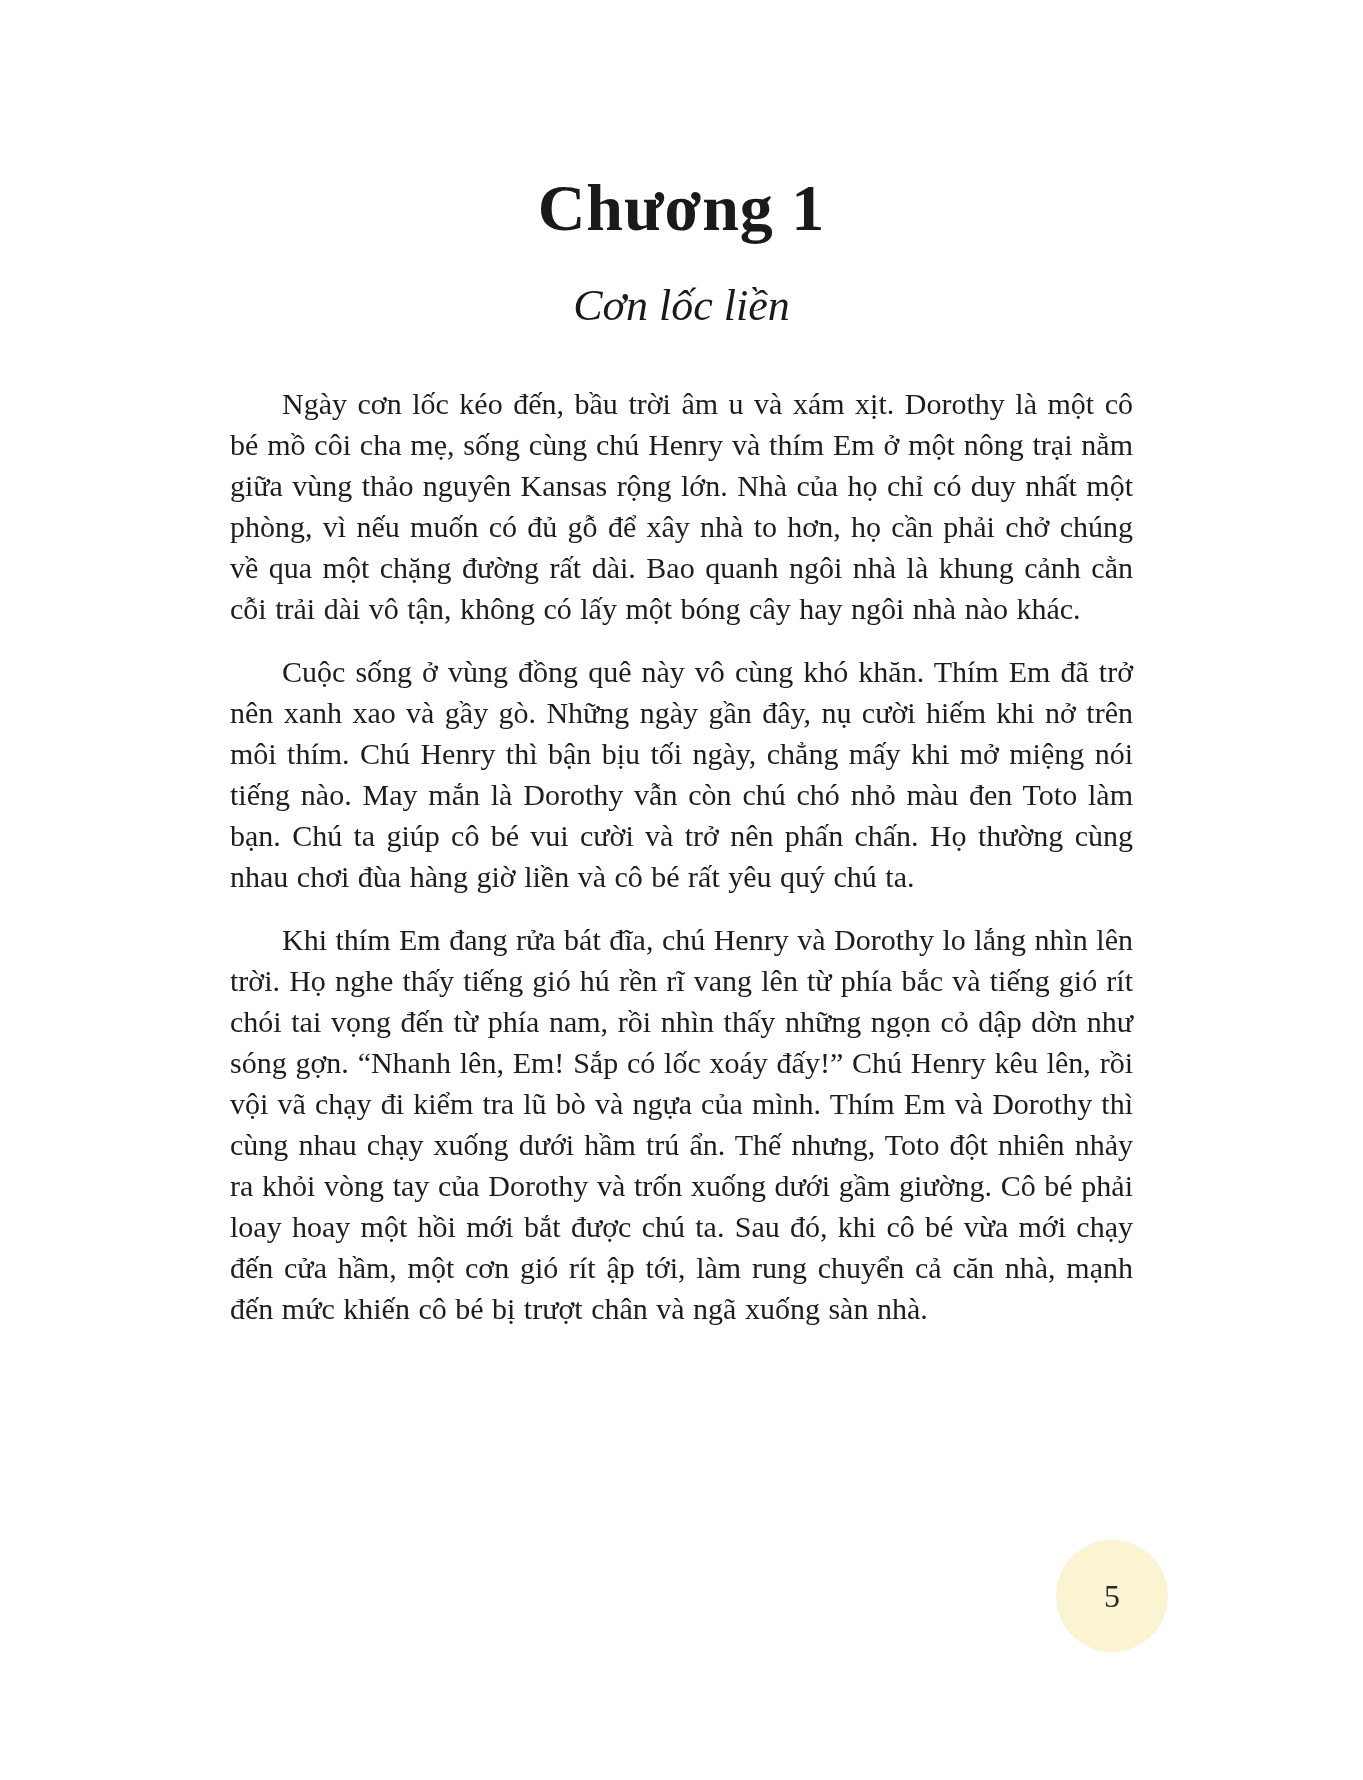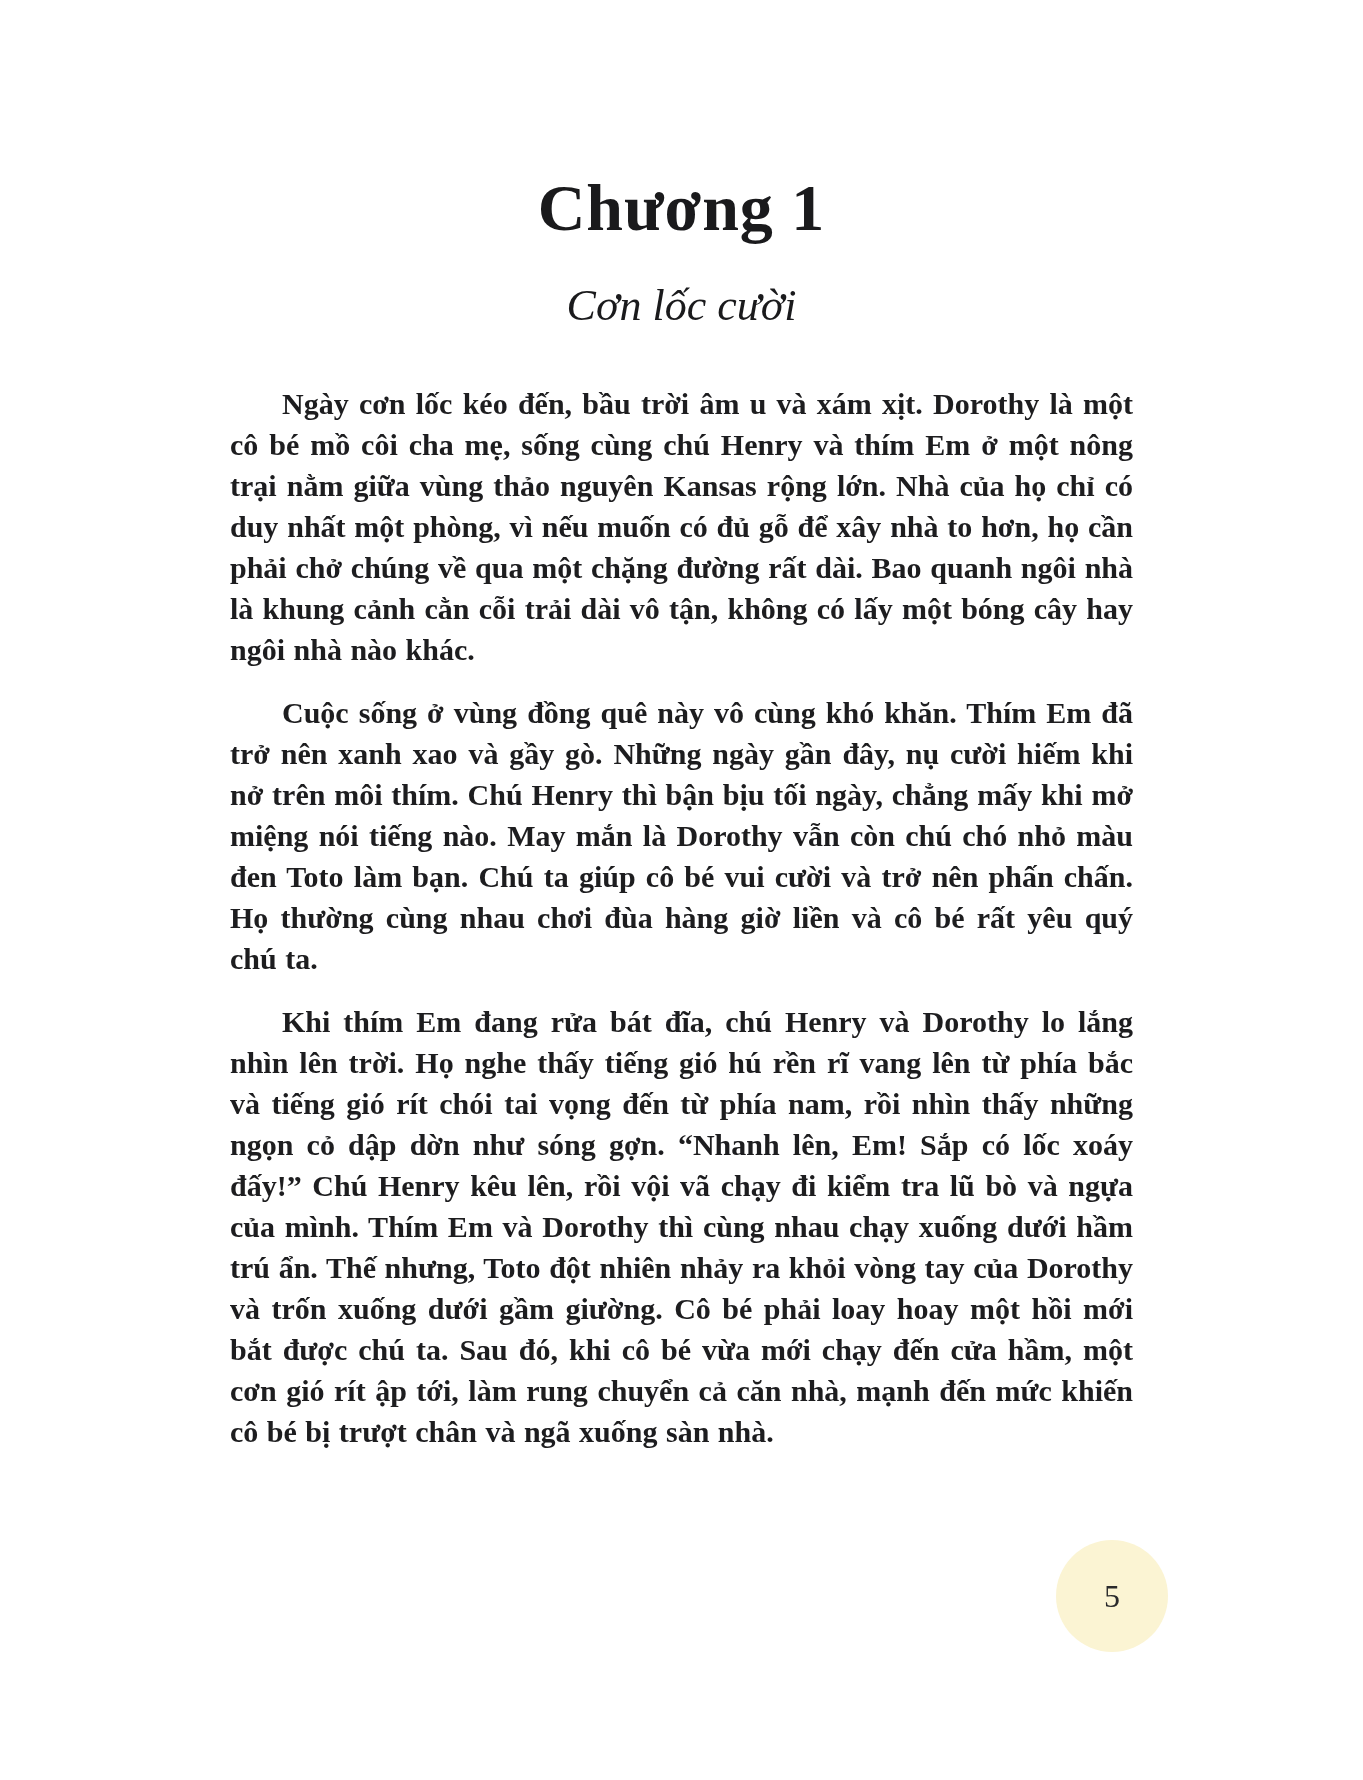--- a/index.html
+++ b/index.html
@@ -42,21 +42,20 @@
     font-size: 30px;
     line-height: 41px;
     text-align: justify;
     color: #1d1d1f;
   }
 
   .body-text p {
     text-indent: 52px;
     margin-bottom: 22px;
     word-spacing: 1px;
-    font-weight: bold;
   }
 
   .page-number-blob {
     position: absolute;
     right: 195px;
     bottom: 128px;
     width: 112px;
     height: 112px;
     border-radius: 50%;
     background: #fbf4d3;
@@ -71,21 +70,21 @@
     color: #2a2a2c;
   }
 </style>
 </head>
 <body>
 
 <div class="page">
 
   <h1 class="chapter-title">Chương 1</h1>
 
-  <h2 class="chapter-subtitle">Cơn lốc cười</h2>
+  <h2 class="chapter-subtitle">Cơn lốc liền</h2>
 
   <div class="body-text">
     <p>Ngày cơn lốc kéo đến, bầu trời âm u và xám xịt. Dorothy là một cô bé mồ côi cha mẹ, sống cùng chú Henry và thím Em ở một nông trại nằm giữa vùng thảo nguyên Kansas rộng lớn. Nhà của họ chỉ có duy nhất một phòng, vì nếu muốn có đủ gỗ để xây nhà to hơn, họ cần phải chở chúng về qua một chặng đường rất dài. Bao quanh ngôi nhà là khung cảnh cằn cỗi trải dài vô tận, không có lấy một bóng cây hay ngôi nhà nào khác.</p>
     <p>Cuộc sống ở vùng đồng quê này vô cùng khó khăn. Thím Em đã trở nên xanh xao và gầy gò. Những ngày gần đây, nụ cười hiếm khi nở trên môi thím. Chú Henry thì bận bịu tối ngày, chẳng mấy khi mở miệng nói tiếng nào. May mắn là Dorothy vẫn còn chú chó nhỏ màu đen Toto làm bạn. Chú ta giúp cô bé vui cười và trở nên phấn chấn. Họ thường cùng nhau chơi đùa hàng giờ liền và cô bé rất yêu quý chú ta.</p>
     <p>Khi thím Em đang rửa bát đĩa, chú Henry và Dorothy lo lắng nhìn lên trời. Họ nghe thấy tiếng gió hú rền rĩ vang lên từ phía bắc và tiếng gió rít chói tai vọng đến từ phía nam, rồi nhìn thấy những ngọn cỏ dập dờn như sóng gợn. “Nhanh lên, Em! Sắp có lốc xoáy đấy!” Chú Henry kêu lên, rồi vội vã chạy đi kiểm tra lũ bò và ngựa của mình. Thím Em và Dorothy thì cùng nhau chạy xuống dưới hầm trú ẩn. Thế nhưng, Toto đột nhiên nhảy ra khỏi vòng tay của Dorothy và trốn xuống dưới gầm giường. Cô bé phải loay hoay một hồi mới bắt được chú ta. Sau đó, khi cô bé vừa mới chạy đến cửa hầm, một cơn gió rít ập tới, làm rung chuyển cả căn nhà, mạnh đến mức khiến cô bé bị trượt chân và ngã xuống sàn nhà.</p>
   </div>
 
   <div class="page-number-blob">
     <span class="page-number">5</span>
   </div>

